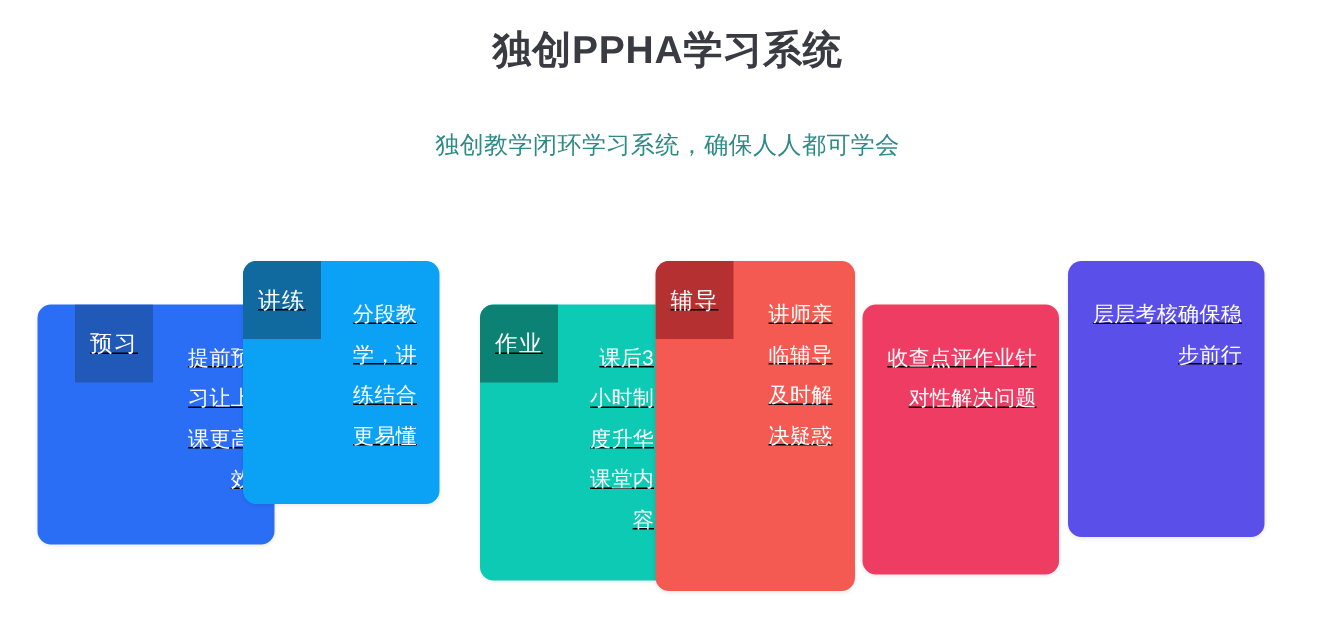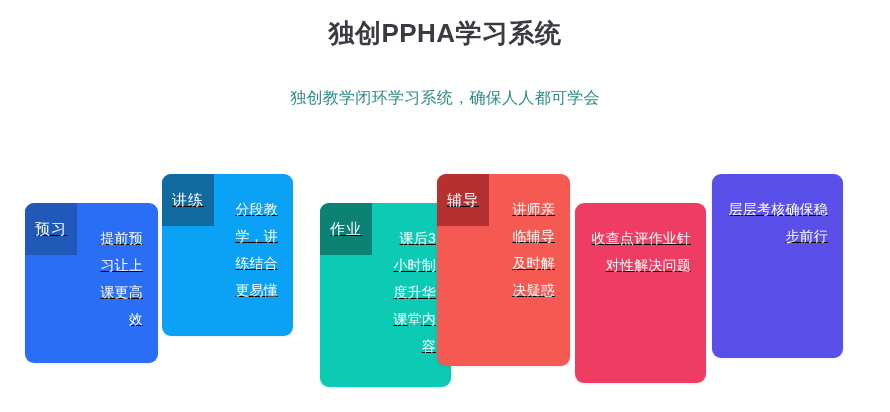--- a/index.html
+++ b/index.html
@@ -91,33 +91,33 @@
 </head>
 <body style="background: rgb(255, 255, 255);">
 
 <div id="page-root">
 
   <div class="page-title">独创PPHA学习系统</div>
 
   <div class="page-subtitle">独创教学闭环学习系统，确保人人都可学会</div>
 
   <div class="cards-layer" id="cards-layer">
-      <div class="card" style="left: 25px; top: 203px; width: 133px; height: 160px; background: rgb(42, 110, 245);">
+      <div class="card" style="left: 25px; top: 203px; width: 133px; height: 160px; background: rgb(42, 110, 245); padding-left: 25px;">
         <div class="card-header" style="background: rgb(33, 89, 184); color: rgb(255, 255, 255);">预习</div>
         <div class="card-body" style="color: rgb(255, 255, 255);">提前预习让上课更高效</div>
       </div>
       <div class="card" style="left: 162px; top: 174px; width: 131px; height: 162px; background: rgb(11, 162, 245);">
         <div class="card-header" style="background: rgb(16, 105, 159); color: rgb(255, 255, 255);">讲练</div>
         <div class="card-body" style="color: rgb(255, 255, 255);">分段教学，讲练结合更易懂</div>
       </div>
       <div class="card" style="left: 299px; top: 203px; width: 131px; height: 184px; background: rgb(12, 202, 179); margin-left: 21px;">
         <div class="card-header" style="background: rgb(11, 130, 116); color: rgb(255, 255, 255);">作业</div>
         <div class="card-body" style="color: rgb(255, 255, 255);">课后3小时制度升华课堂内容</div>
       </div>
-      <div class="card" style="left: 437px; top: 174px; width: 133px; height: 192px; background: rgb(244, 90, 82);">
+      <div class="card" style="left: 437px; top: 174px; width: 133px; height: 220px; background: rgb(244, 90, 82);">
         <div class="card-header" style="background: rgb(181, 49, 49); color: rgb(255, 255, 255);">辅导</div>
         <div class="card-body" style="color: rgb(255, 255, 255);">讲师亲临辅导及时解决疑惑</div>
       </div>
       <div class="card" style="left: 575px; top: 203px; width: 131px; height: 180px; background: rgb(239, 60, 99);">
         <div class="card-body" style="color: rgb(255, 255, 255);">收查点评作业针对性解决问题</div>
       </div>
       <div class="card" style="left: 712px; top: 174px; width: 131px; height: 184px; background: rgb(90, 79, 232);">
         <div class="card-body" style="color: rgb(255, 255, 255); border-radius: 15px;">层层考核确保稳步前行</div>
       </div>
     </div>

